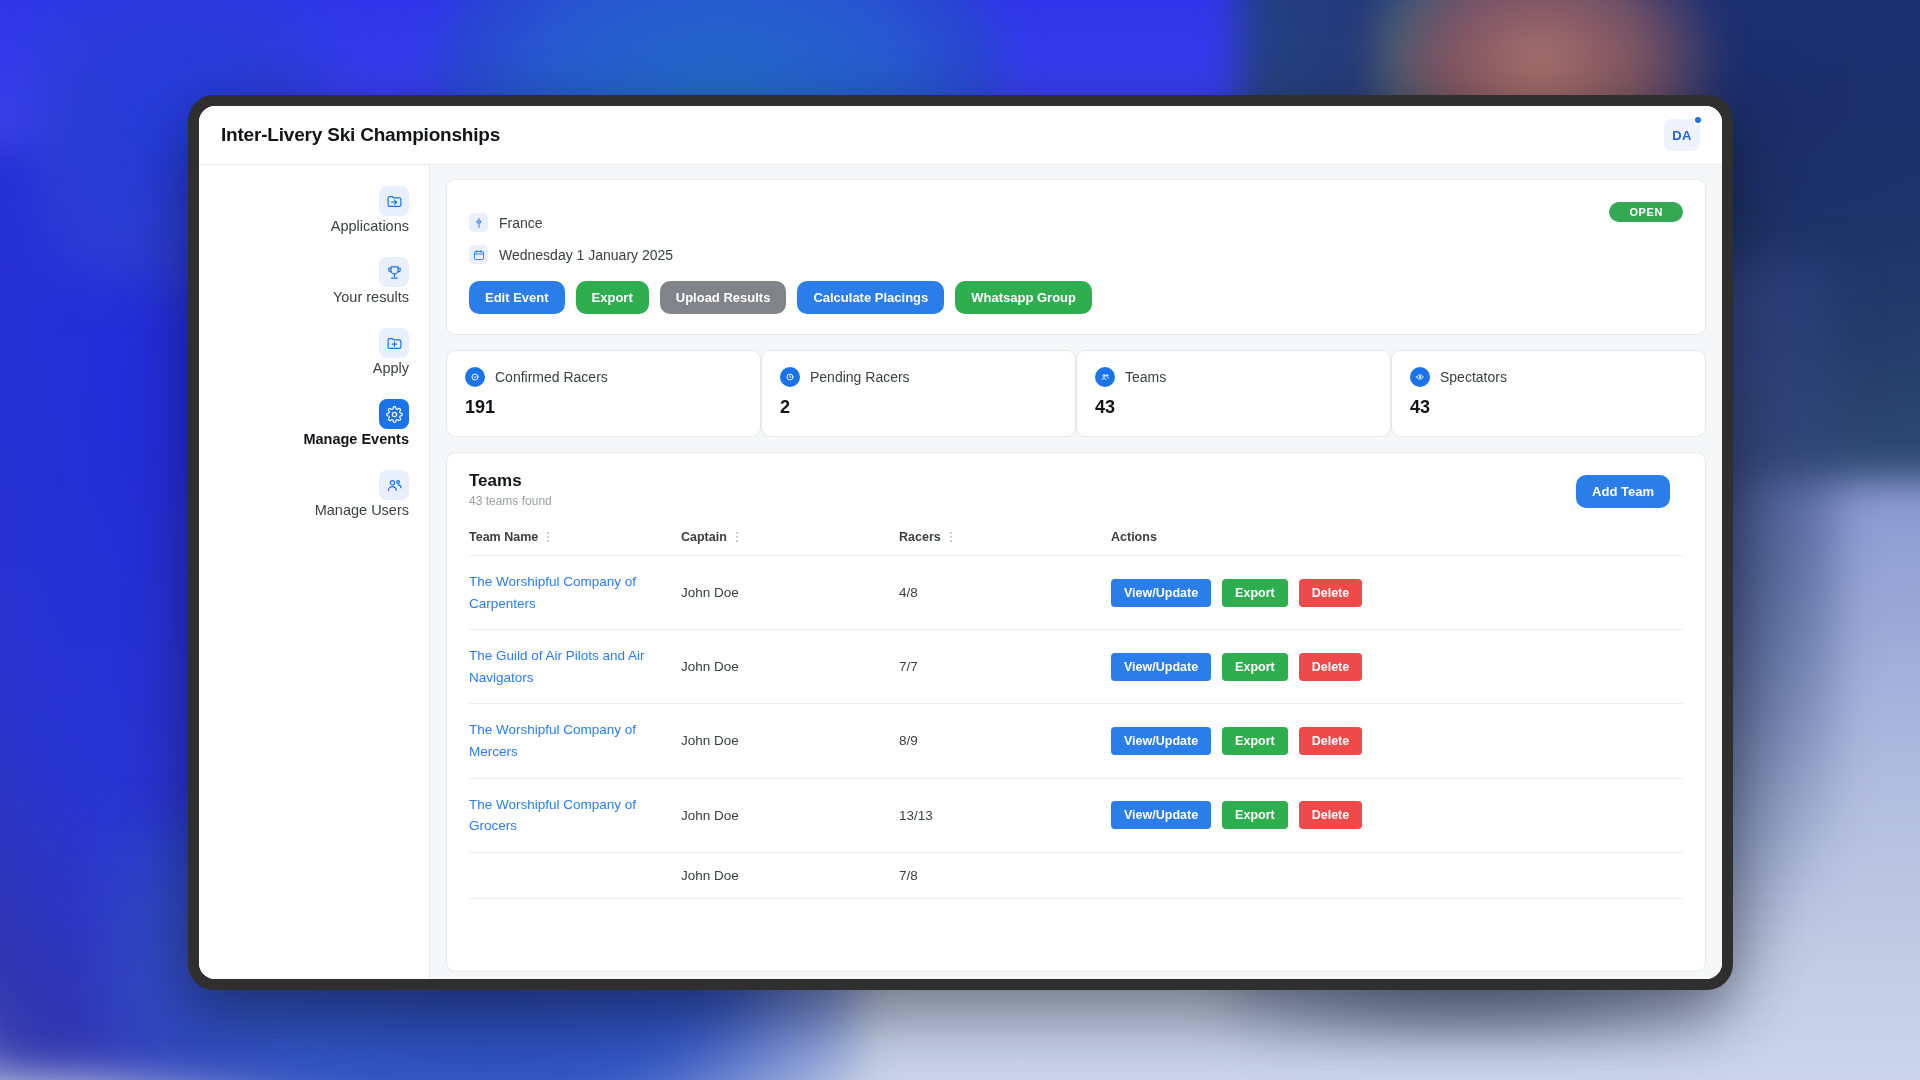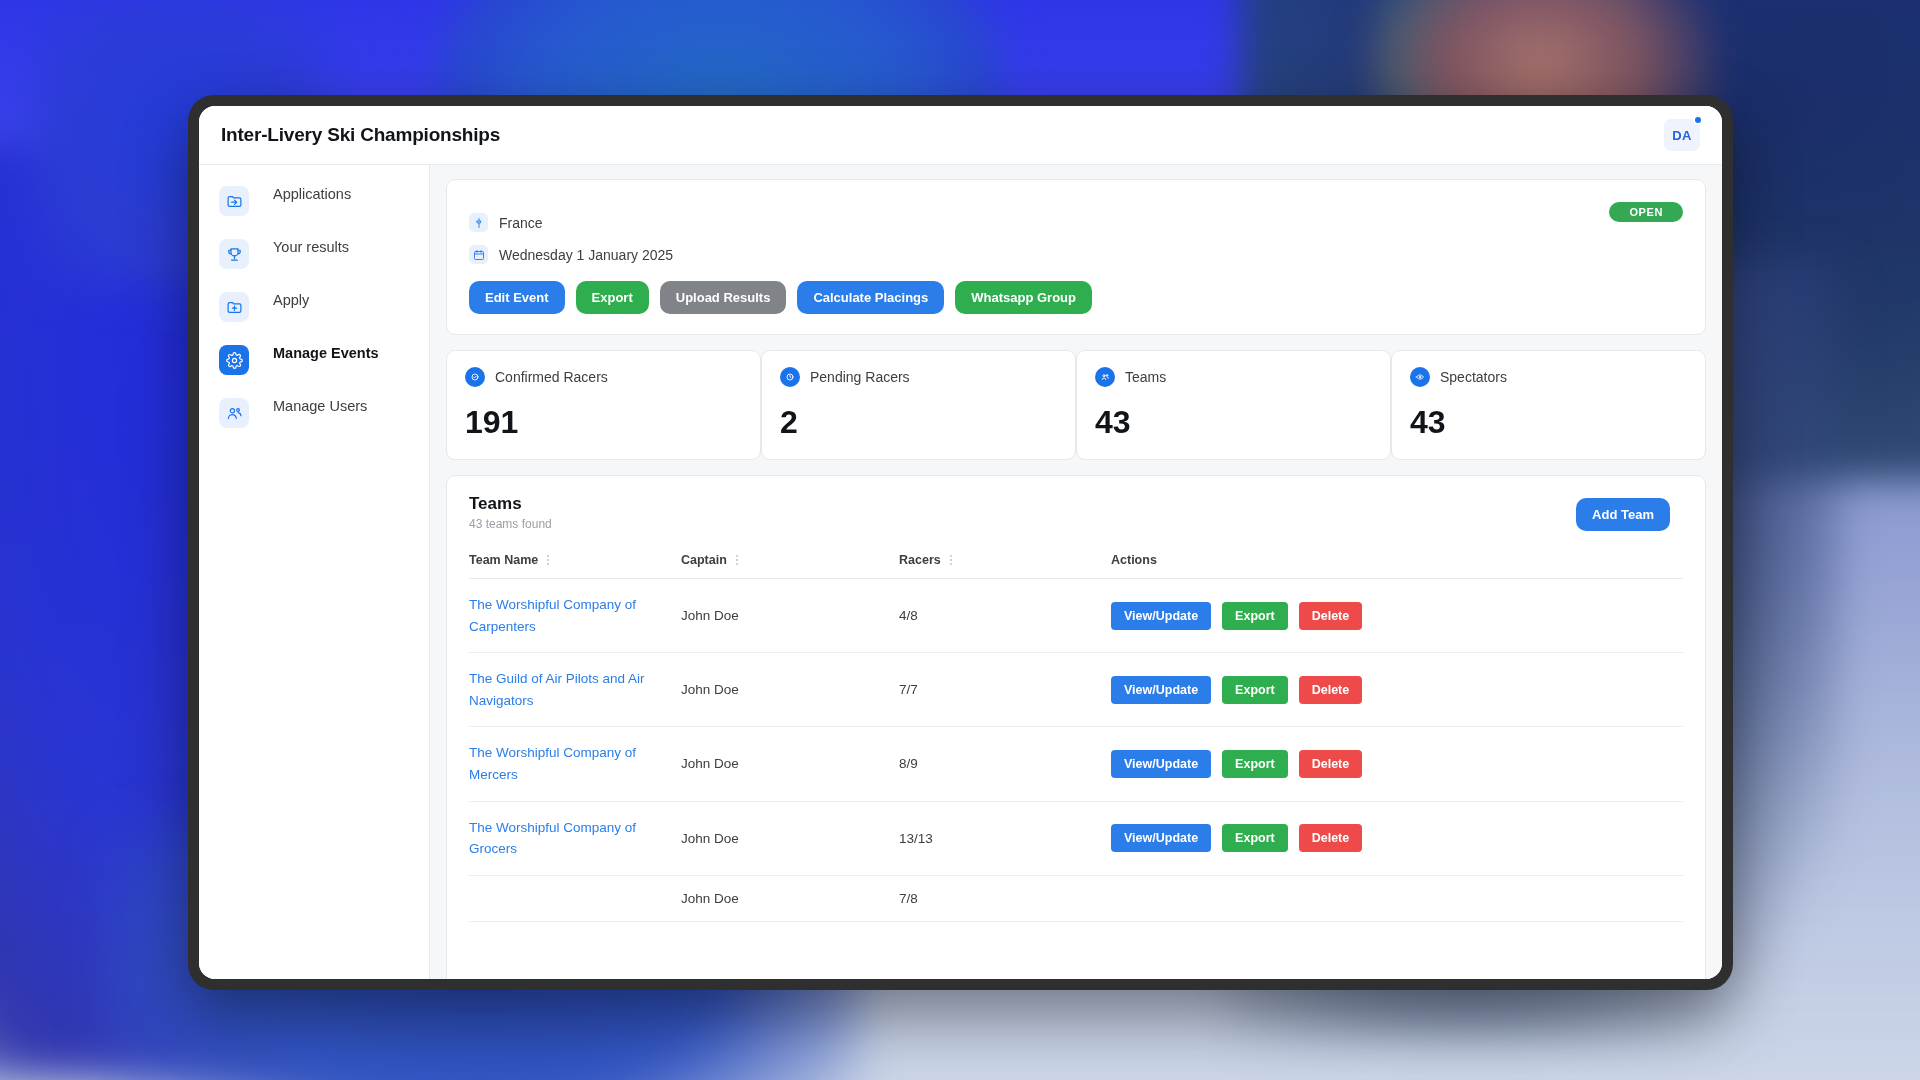--- a/index.html
+++ b/index.html
@@ -151,26 +151,27 @@
   
   #sidebar {
     width: 231px;
     background: #fff;
     border-right: 1px solid #e8eaed;
     padding: 14px 10px 0 10px;
     flex: 0 0 231px;
   }
   .nav-item {
     display: flex;
-    align-items: flex-start;
-    gap: 24px;
+    align-items: flex-end;
+    gap: 2px;
     padding: 7px 10px;
     border-radius: 8px;
     cursor: pointer;
     margin-bottom: 9px;
+    flex-direction: column;
   }
   .nav-icon {
     width: 30px; height: 30px;
     border-radius: 8px;
     background: #e8f0fe;
     display: flex; align-items: center; justify-content: center;
     flex: 0 0 30px;
   }
   .nav-icon svg { width: 17px; height: 17px; stroke: #1a73e8; fill: none; stroke-width: 1.7; stroke-linecap: round; stroke-linejoin: round; }
   .nav-label { font-size: 14.5px; color: #3c4043; }
@@ -235,21 +236,21 @@
   #stats-row { display: flex; margin-top: 15px; }
   .stat-card { flex: 1; padding: 16px 18px 18px 18px; }
   .stat-head { display: flex; align-items: center; gap: 10px; }
   .stat-badge {
     width: 20px; height: 20px; border-radius: 50%;
     background: #1a73e8;
     display: flex; align-items: center; justify-content: center; flex: 0 0 20px;
   }
   .stat-badge svg { width: 12px; height: 12px; stroke: #fff; fill: none; stroke-width: 1.8; stroke-linecap: round; stroke-linejoin: round; }
   .stat-label { font-size: 14px; color: #3c4043; }
-  .stat-value { font-size: 32px; font-weight: 700; color: #111418; margin-top: 17px; }
+  .stat-value { font-size: 18px; font-weight: 700; color: #111418; margin-top: 10px; }
 
   
   #teams-card { margin-top: 15px; padding: 18px 22px 0 22px; position: relative; height: 520px; overflow: hidden; }
   #teams-title { font-size: 17px; font-weight: 700; color: #111418; }
   #teams-sub { font-size: 12px; color: #9aa0a6; margin-top: 3px; }
   #add-team-btn { position: absolute; right: 35px; top: 22px; margin-left: 44px; }
 
   table { width: 100%; border-collapse: collapse; margin-top: 22px; }
   thead th {
     text-align: left;

